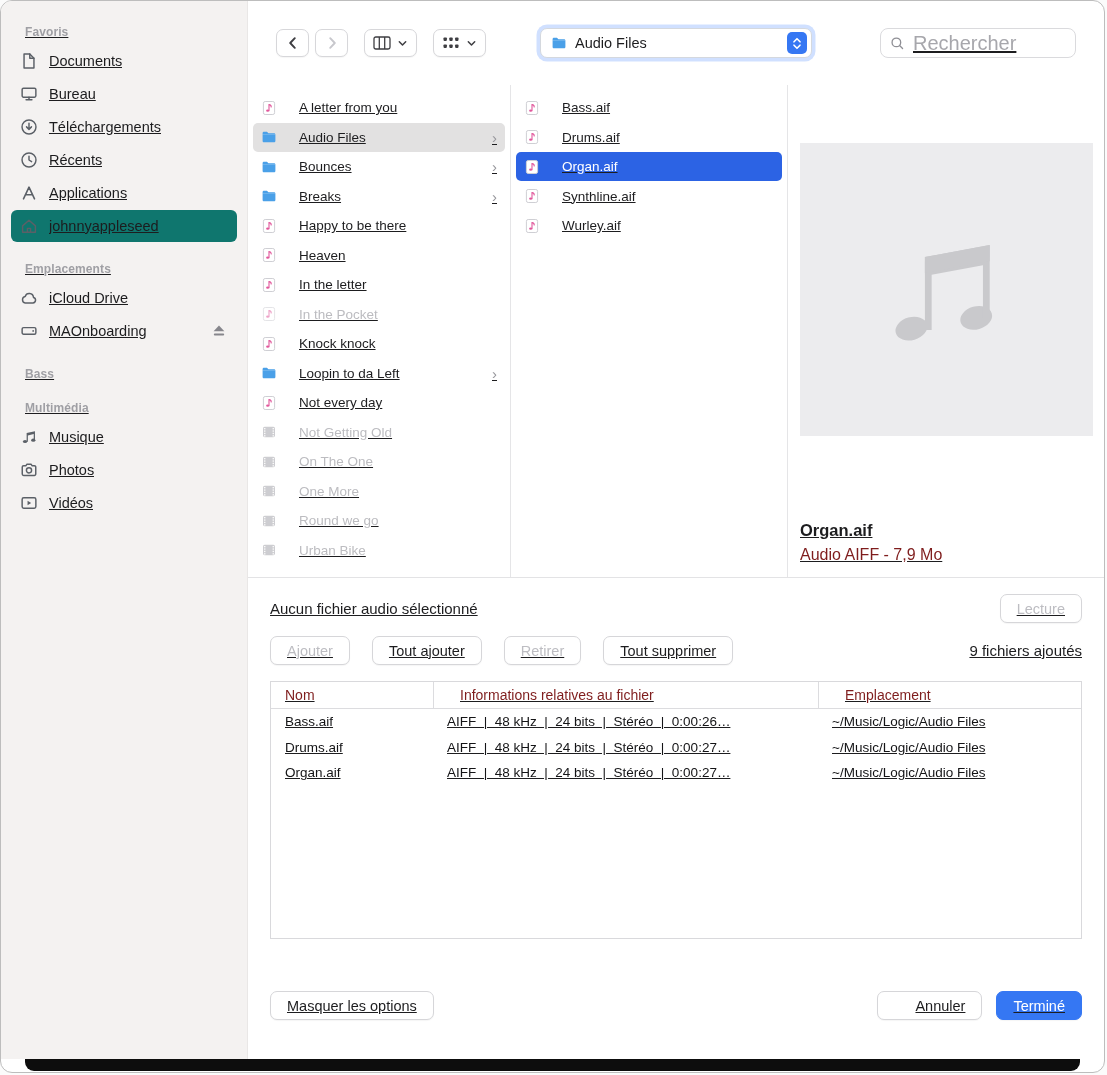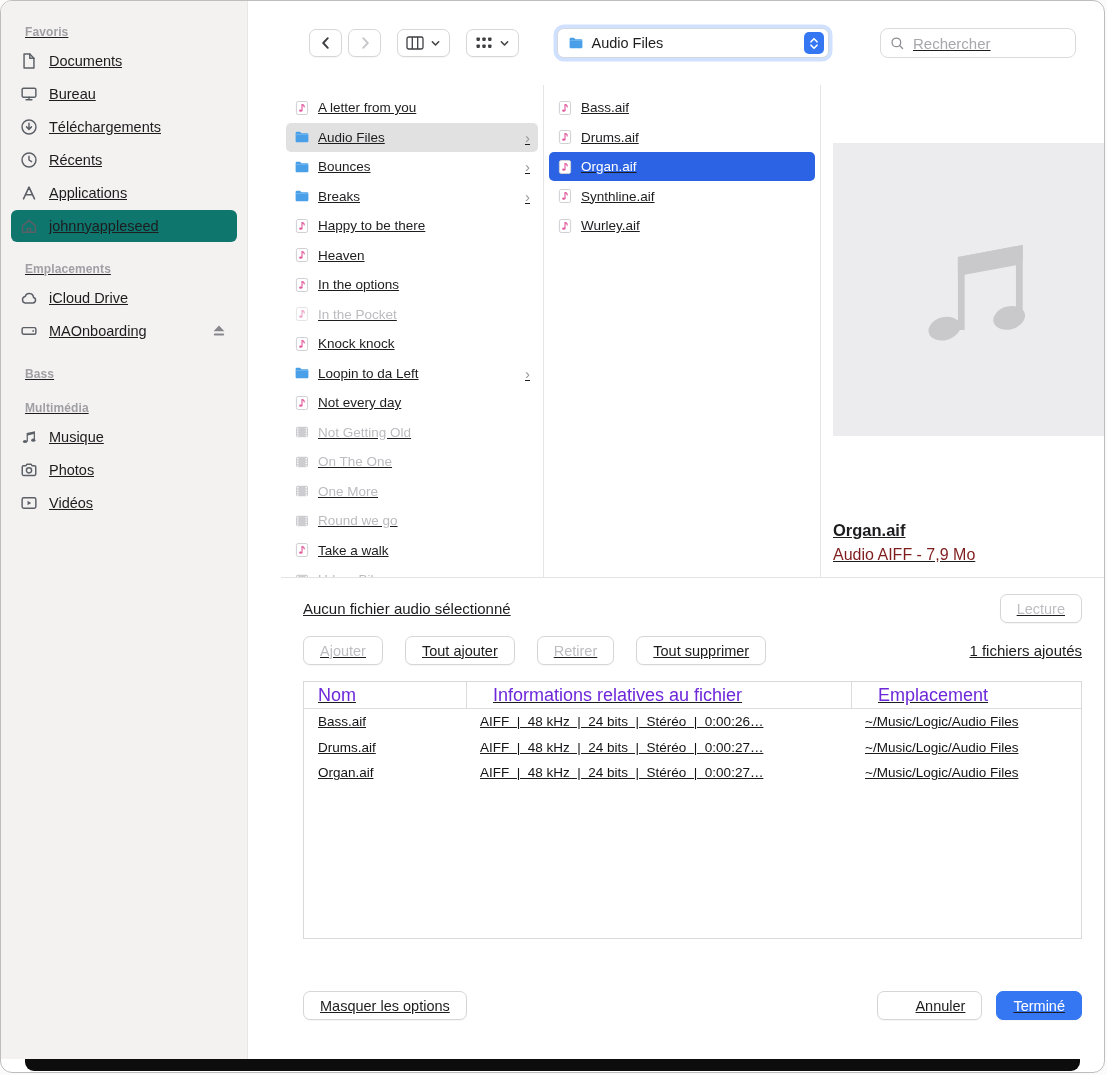--- a/index.html
+++ b/index.html
@@ -32,21 +32,21 @@
     height:32px; margin:1px 10px; padding:0 9px;
     display:flex; align-items:center; gap:11px;
     border-radius:6px; font-size:14.5px; color:#1c1c1e; white-space:nowrap;
   }
   .sb-item.selected { background:#0f766e; }
   .sb-item .icn svg { width:18px; height:18px; }
   .sb-item .eject { margin-left:auto; }
   .sb-label { overflow:hidden; text-overflow:ellipsis; }
 
   
-  .content { flex:1; display:flex; flex-direction:column; min-width:0;margin-left:33px; }
+  .content { flex:1; display:flex; flex-direction:column; min-width:0; }
 
   
   .toolbar {
     height:84px; flex:none; display:flex; align-items:center;
     padding:0 28px; position:relative;
   }
   .tb-btn {
     height:28px; background:#fff; border:1px solid #d7d7da; border-radius:7px;
     display:flex; align-items:center; justify-content:center;
     box-shadow:0 1px 1px rgba(0,0,0,.04);
@@ -76,35 +76,35 @@
   .stepper .icn svg { width:12px; height:15px; }
 
   .search {
     margin-left:auto; width:196px; height:30px;
     border:1px solid #dadadd; border-radius:8px; background:#fff;
     display:flex; align-items:center; padding:0 9px; gap:6px;
   }
   .search .icn svg { width:15px; height:15px; }
   .search input {
     flex:1; min-width:0; border:none; outline:none; background:transparent;
-    font-family:inherit; font-size:15px; color:#1d1d1f;
+    font-family:inherit; font-size:20px; color:#1d1d1f;
   }
   .search input::placeholder { color:#a7a7ac; }
 
   
   .browser {
     height:493px; flex:none; display:flex;
     border-bottom:1px solid #e3e3e5; min-width:0;
   }
   .col { padding-top:8px; overflow:hidden; }
   .col1 { width:263px; flex:none; border-right:1px solid #e5e5e7; }
   .col2 { width:277px; flex:none; border-right:1px solid #e5e5e7; }
   .row {
     height:29px; margin:0 5px .5px; padding:0 8px;
-    display:flex; align-items:center; gap:8px;
+    display:flex; align-items:center; gap:22px;
     border-radius:5px; font-size:13.5px; white-space:nowrap; overflow:hidden;
   }
   .row .icn { flex:none; }
   .row .icn svg { width:16px; height:16px; }
   .row.sel-gray { background:#e2e1e1; }
   .row.sel-blue { background:var(--selection,#2c63e4); color:#fff; }
   .row.dimmed { color:#bcbcc0; }
   .row.dimmed .icn { opacity:.55; }
   .row-chevron { margin-left:auto; color:#97979c; font-size:15px; line-height:1; }
 
@@ -133,21 +133,21 @@
   .actions { display:flex; align-items:center; gap:22px; margin-top:13px; }
   .count { margin-left:auto; font-size:15px; }
 
   .table {
     margin-top:16px; height:258px; flex:none;
     border:1px solid #d9d9dc; background:#fff;
     display:flex; flex-direction:column; overflow:hidden;
   }
   .t-head {
     height:27px; flex:none; display:flex; align-items:stretch;
-    border-bottom:1px solid #dcdcdf; color:#6d28d9; font-size:18px;justify-content:flex-end;
+    border-bottom:1px solid #dcdcdf; color:#7f1d1d; font-size:14px;justify-content:flex-end;
   }
   .t-head span { display:flex; align-items:center; padding-left:14px; }
   .t-head .th2, .t-head .th3 { border-left:1px solid #dcdcdf;padding-left:26px; }
   .th1 { width:162px; flex:none; }
   .th2 { width:385px; flex:none; }
   .th3 { flex:1; min-width:0; }
   .t-row { display:flex; height:25.5px; align-items:center; font-size:13.5px; color:#141416; }
   .t-row span { padding-left:14px; white-space:nowrap; overflow:hidden; }
   .t-row .th2 { white-space:pre; }
 
@@ -417,21 +417,21 @@
               <span>Heaven</span>
             </div>
             <div class="row">
               <span class="icn">
                 <svg viewBox="0 0 16 16">
                   <rect x="2.4" y="1.5" width="11.2" height="13" rx="1.8" fill="#ffffff" stroke="#cfcfd4" stroke-width="1"></rect>
                   <ellipse cx="6.6" cy="10.7" rx="1.5" ry="1.1" fill="#e1569b"></ellipse>
                   <path d="M8 10.7V4.6c1.7.2 2.3 1 2.2 2.4" stroke="#e1569b" stroke-width="1.1" fill="none" stroke-linecap="round"></path>
                 </svg>
               </span>
-              <span>In the options</span>
+              <span>In the letter</span>
             </div>
             <div class="row dimmed">
               <span class="icn">
                 <svg viewBox="0 0 16 16">
                   <rect x="2.4" y="1.5" width="11.2" height="13" rx="1.8" fill="#ffffff" stroke="#cfcfd4" stroke-width="1"></rect>
                   <ellipse cx="6.6" cy="10.7" rx="1.5" ry="1.1" fill="#e1569b"></ellipse>
                   <path d="M8 10.7V4.6c1.7.2 2.3 1 2.2 2.4" stroke="#e1569b" stroke-width="1.1" fill="none" stroke-linecap="round"></path>
                 </svg>
               </span>
               <span>In the Pocket</span>
@@ -531,30 +531,20 @@
                     <rect x="3.1" y="11.2" width="1.3" height="1.3"></rect>
                     <rect x="11.6" y="4" width="1.3" height="1.3"></rect>
                     <rect x="11.6" y="6.4" width="1.3" height="1.3"></rect>
                     <rect x="11.6" y="8.8" width="1.3" height="1.3"></rect>
                     <rect x="11.6" y="11.2" width="1.3" height="1.3"></rect>
                   </g>
                 </svg>
               </span>
               <span>Round we go</span>
             </div>
-            <div class="row">
-              <span class="icn">
-                <svg viewBox="0 0 16 16">
-                  <rect x="2.4" y="1.5" width="11.2" height="13" rx="1.8" fill="#ffffff" stroke="#cfcfd4" stroke-width="1"></rect>
-                  <ellipse cx="6.6" cy="10.7" rx="1.5" ry="1.1" fill="#e1569b"></ellipse>
-                  <path d="M8 10.7V4.6c1.7.2 2.3 1 2.2 2.4" stroke="#e1569b" stroke-width="1.1" fill="none" stroke-linecap="round"></path>
-                </svg>
-              </span>
-              <span>Take a walk</span>
-            </div>
             <div class="row dimmed">
               <span class="icn">
                 <svg viewBox="0 0 16 16">
                   <rect x="2" y="2.8" width="12" height="10.4" rx="1.6" fill="#a6a6ac"></rect>
                   <g fill="#ffffff">
                     <rect x="3.1" y="4" width="1.3" height="1.3"></rect>
                     <rect x="3.1" y="6.4" width="1.3" height="1.3"></rect>
                     <rect x="3.1" y="8.8" width="1.3" height="1.3"></rect>
                     <rect x="3.1" y="11.2" width="1.3" height="1.3"></rect>
                     <rect x="11.6" y="4" width="1.3" height="1.3"></rect>
@@ -639,21 +629,21 @@
         <div class="status-row">
           <span class="status">Aucun fichier audio sélectionné</span>
           <button class="disabled">Lecture</button>
         </div>
 
         <div class="actions">
           <button class="disabled">Ajouter</button>
           <button>Tout ajouter</button>
           <button class="disabled">Retirer</button>
           <button>Tout supprimer</button>
-          <span class="count">1 fichiers ajoutés</span>
+          <span class="count">9 fichiers ajoutés</span>
         </div>
 
         <div class="table">
           <div class="t-head">
             <span class="th1">Nom</span>
             <span class="th2">Informations relatives au fichier</span>
             <span class="th3">Emplacement</span>
           </div>
           <div class="t-body">
               <div class="t-row">

